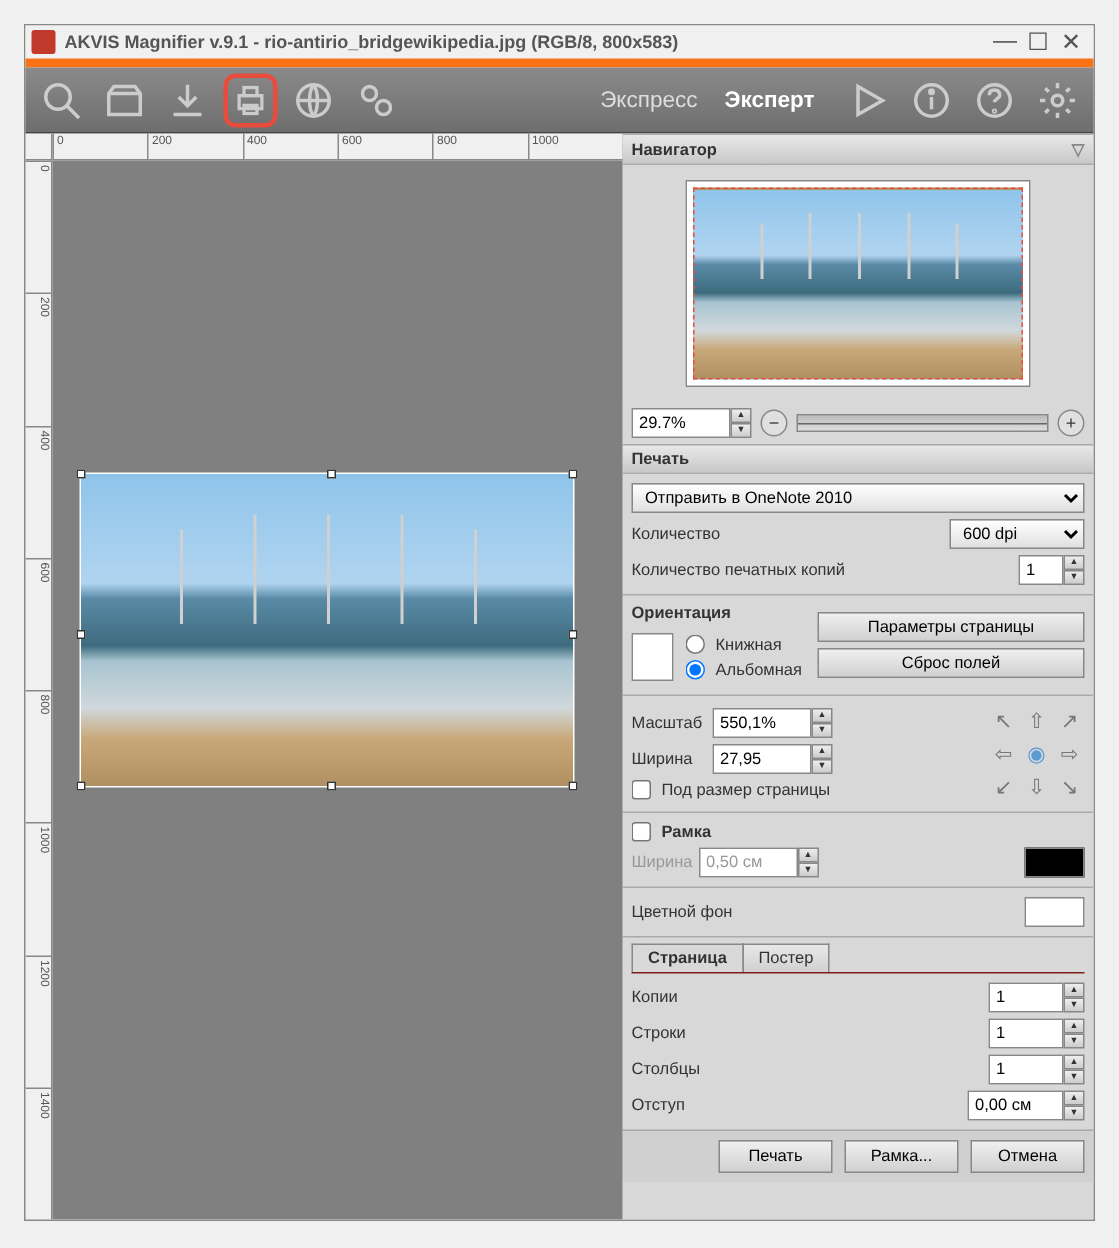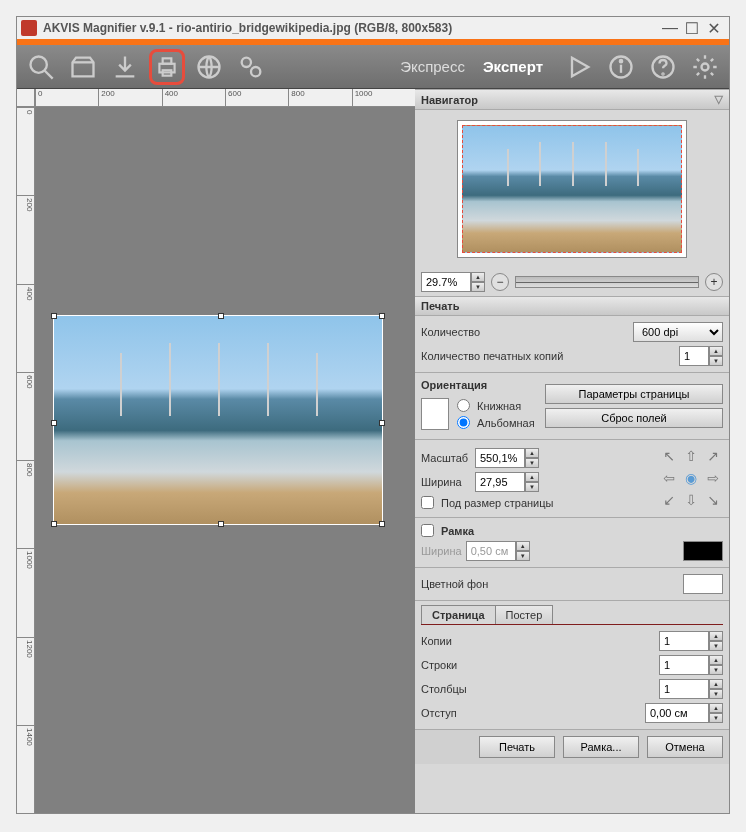--- a/index.html
+++ b/index.html
@@ -45,21 +45,21 @@
 .zoom-slider::before { content:''; position:absolute; left:0; right:0; top:50%; height:1px; background:#666; }
 .zicon { width: 18px; height: 18px; border: 1px solid #888; border-radius: 50%; display: flex; align-items: center; justify-content: center; font-size: 12px; background: #e0e0e0; }
 
 .row { display: flex; align-items: center; padding: 2px 0; gap: 4px; }
 .row label { flex: 0 0 auto; }
 .row .stretch { flex: 1; }
 .select, .input, .btn { height: 20px; border: 1px solid #888; background: #fff; font-size: 11px; padding: 0 4px; }
 .select { background: linear-gradient(#fff,#e0e0e0); }
 .btn { background: linear-gradient(#f0f0f0,#d0d0d0); text-align: center; display: flex; align-items: center; justify-content: center; }
 .spinner { display: flex; }
-.spinner .input { width: 50px; text-align: left; }
+.spinner .input { width: 66px; text-align: left; }
 .spinner .arrows { display: flex; flex-direction: column; width: 14px; }
 .spinner .arrows div { flex: 1; background: linear-gradient(#eee,#ccc); border: 1px solid #888; font-size: 6px; display: flex; align-items: center; justify-content: center; }
 .colorbox { width: 40px; height: 20px; border: 1px solid #888; }
 
 .tabs { display: flex; border-bottom: 1px solid #7f1d1d; }
 .tab { padding: 3px 10px; border: 1px solid #888; border-bottom: none; background: linear-gradient(#e8e8e8,#d0d0d0); margin-right: -1px; }
 .tab.active { background: #d8d8d8; font-weight: bold; }
 
 .arrow-grid { display: grid; grid-template-columns: repeat(3, 20px); grid-template-rows: repeat(3, 20px); gap: 2px; }
 .arrow-grid div { display: flex; align-items: center; justify-content: center; color: #777; font-size: 14px; }
@@ -219,20 +219,23 @@
           </div>
         <div class="zicon">−</div>
         <div class="zoom-slider"></div>
         <div class="zicon">+</div>
       </div>
 
       <div class="panel-header">
           <span>Печать</span>
         </div>
       <div class="panel-body">
+        <div class="row">
+            <select class="select stretch"><option>Отправить в OneNote 2010</option></select>
+          </div>
         <div class="row">
             <label>Количество</label>
             <div class="stretch"></div>
             <select class="select" style="width:90px"><option>600 dpi</option></select>
           </div>
         <div class="row">
             <label>Количество печатных копий</label>
             <div class="stretch"></div>
             <div class="spinner">
               <input class="input" style="width: 30px;" value="1">

